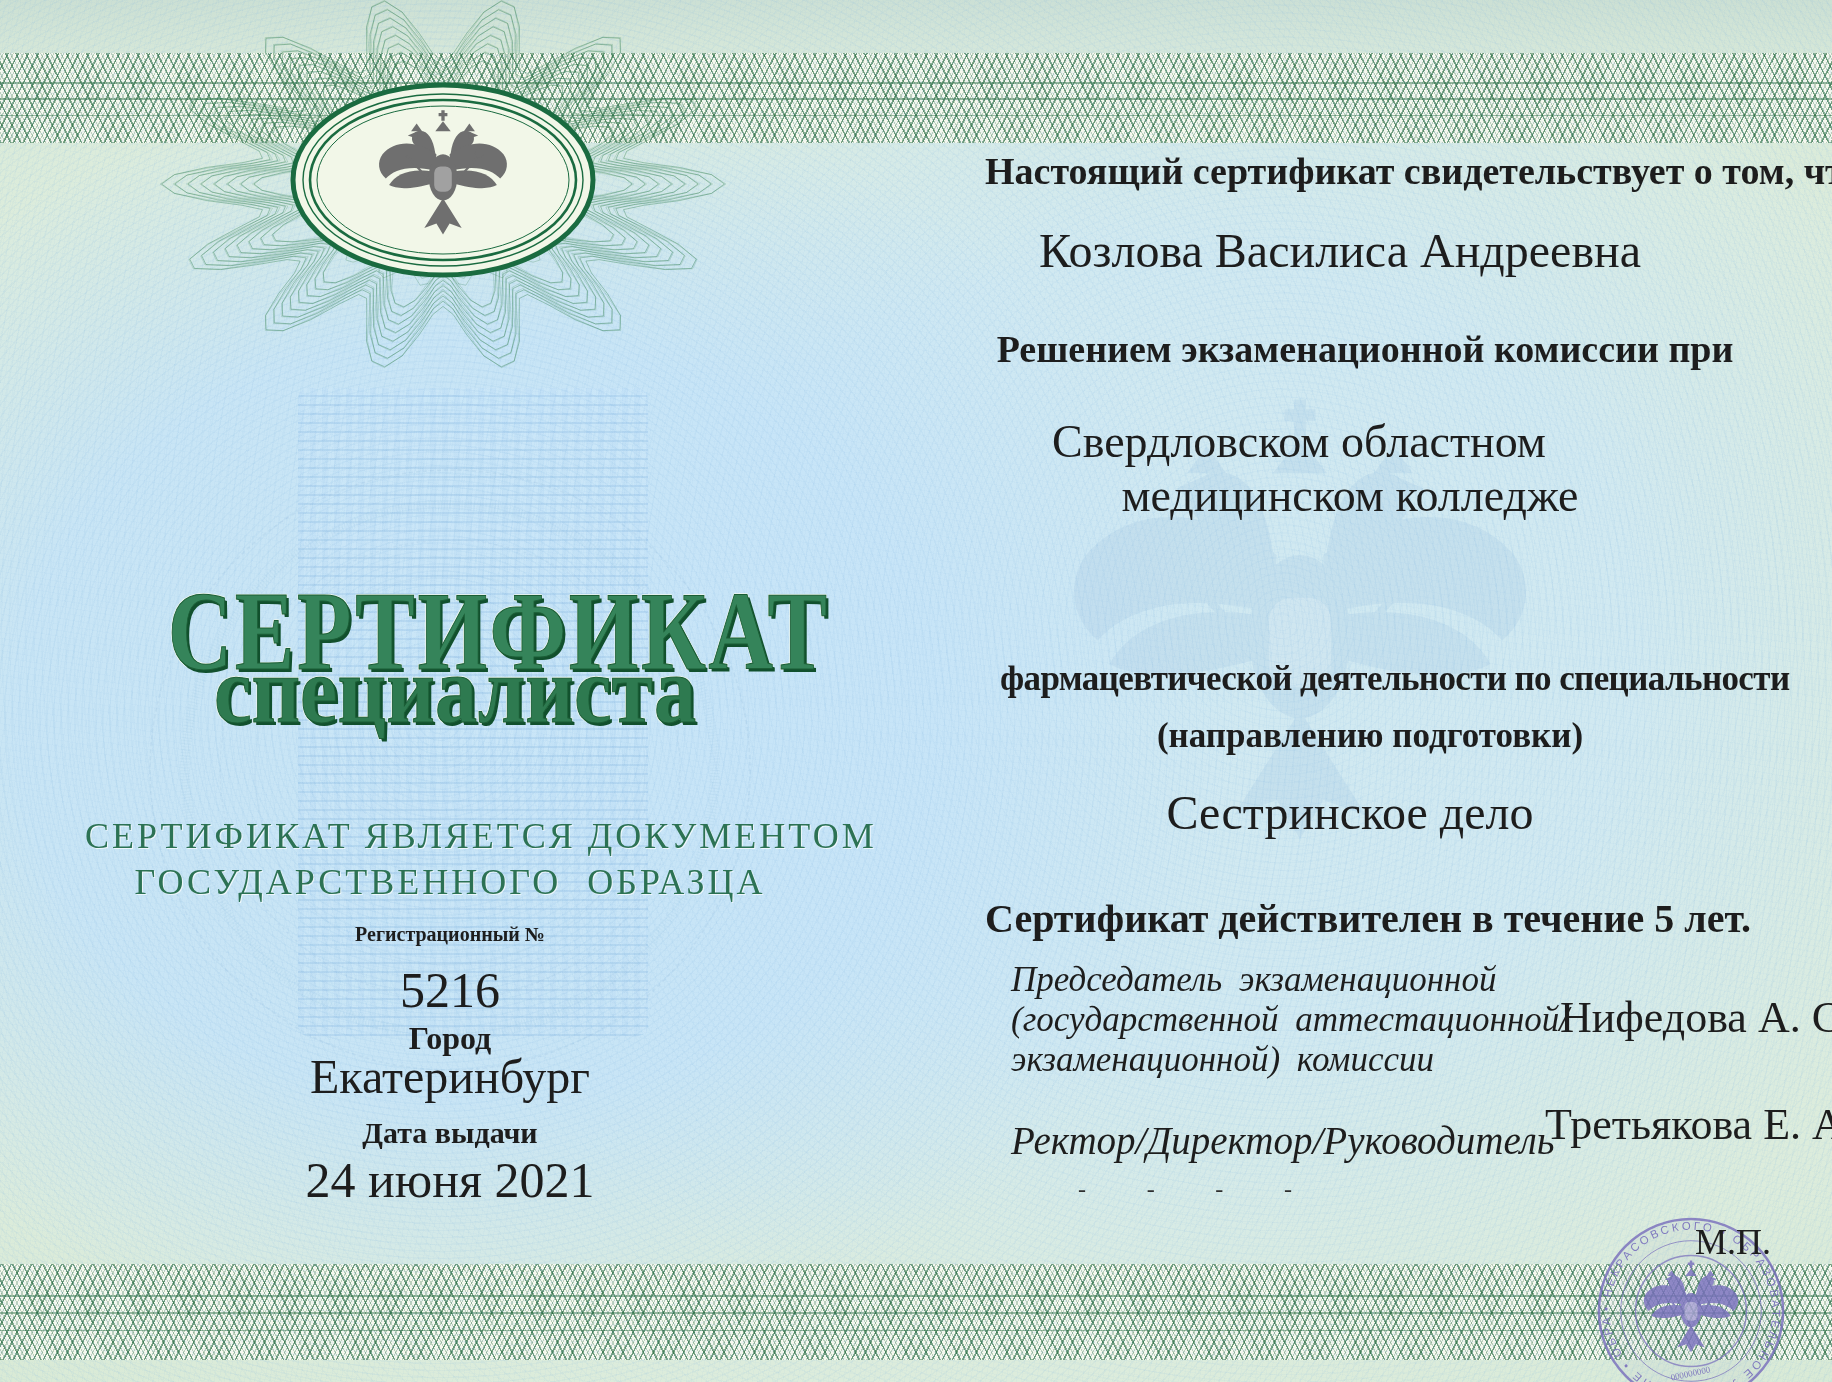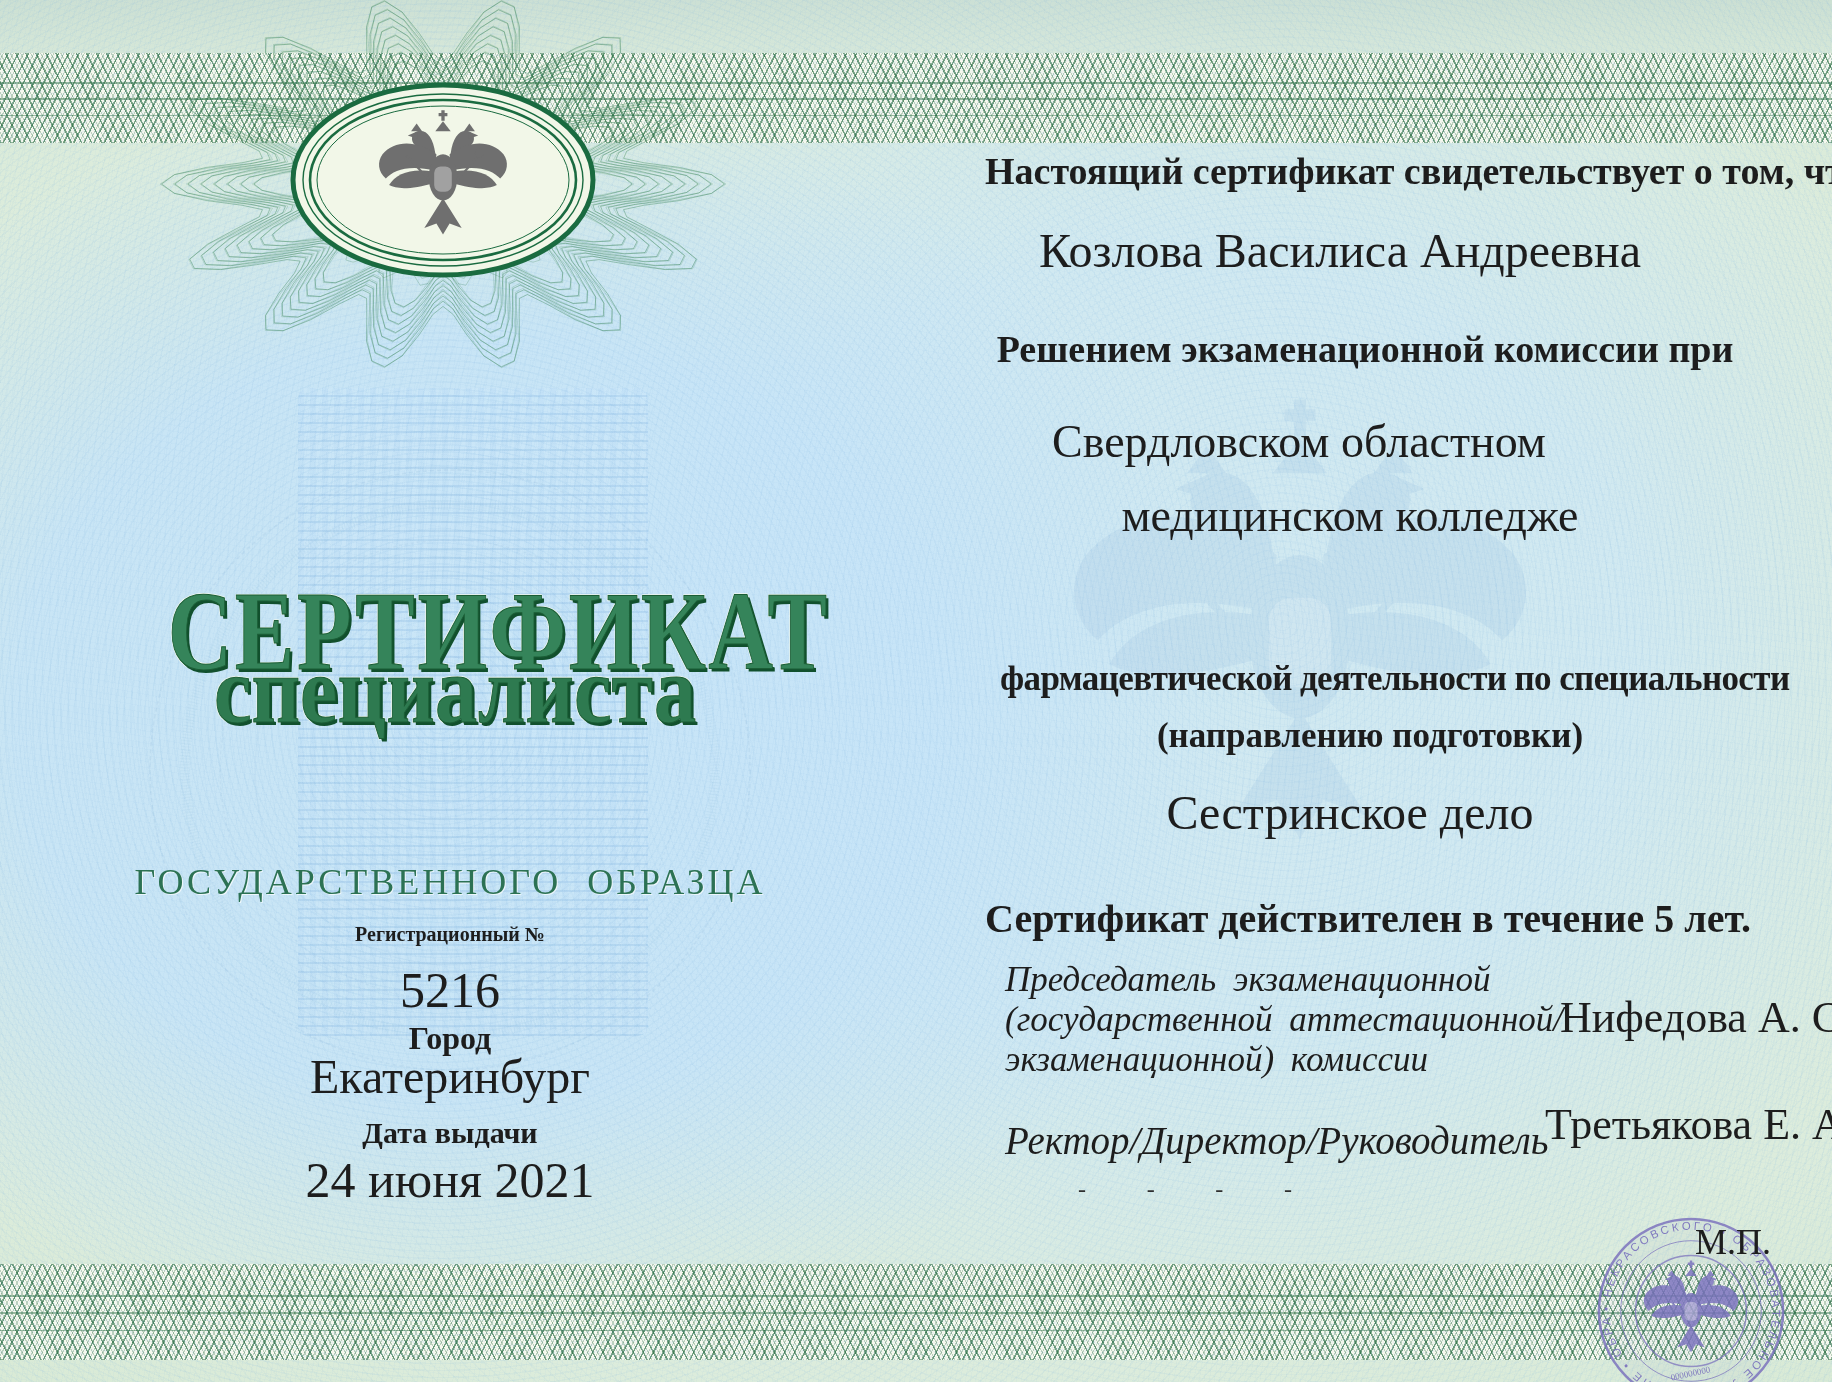--- a/index.html
+++ b/index.html
@@ -48,21 +48,21 @@
 
   svg{overflow:visible;}
   .rosette-svg{left:130px; top:-6px; width:640px; height:380px; z-index:3;}
   .wm-circles{left:120px; top:440px; width:660px; height:660px; z-index:1;}
   .wm-eagle{left:1040px; top:380px; width:520px; height:560px; z-index:1; opacity:.4; color:#b4d3e8;}
   .stamp-svg{left:1592px; top:1212px; width:198px; height:198px; z-index:4; opacity:.92;}
 
   .txt{z-index:5; white-space:nowrap; line-height:1.05;}
   .c{text-align:center;}
   .b{font-weight:bold;}
-  .i{font-style:italic;}
+  .i{font-style:italic;margin-left:6px;}
 
   .country       {left:85px;  top:374px; width:720px; font-size:36px; letter-spacing:2px;}
   .big-title     {left:85px;  top:573px; width:700px; font-size:112px; letter-spacing:3px; font-weight:bold; color:#35845a;}
   .big-title span, .sub-title span{
     display:inline-block; transform:scaleX(.80); transform-origin:50% 50%;
     text-shadow:3px 3px 0 #11502d, -1px -1px 0 #eef6ee, 1px -1px 0 #eef6ee, -1px 1px 0 #eef6ee;
     -webkit-text-stroke:1px #1b5e36;
   }
   .sub-title     {left:105px; top:640px; width:700px; font-size:96px; font-weight:bold; color:#2e7a50;}
   .sub-title span{transform:scaleX(.88);}
@@ -72,21 +72,21 @@
   .reg-number    {left:85px;  top:964px; width:730px; font-size:50px;}
   .city-label    {left:85px;  top:1022px; width:730px; font-size:32px;}
   .city-value    {left:85px;  top:1052px; width:730px; font-size:48px;}
   .date-label    {left:85px;  top:1117px; width:730px; font-size:30px;}
   .date-value    {left:85px;  top:1154px; width:730px; font-size:50px;}
 
   .intro         {left:985px; top:152px;  width:775px; font-size:38px;}
   .holder        {left:985px; top:226px;  width:710px; font-size:48px;}
   .decision      {left:985px; top:330px;  width:760px; font-size:38px;}
   .org1          {left:934px; top:418px;  width:730px; font-size:46px;}
-  .org2          {left:985px; top:492px;  width:730px; font-size:46px;}
+  .org2          {left:985px; top:472px;  width:730px; font-size:46px;}
   .adm           {left:1000px; width:740px; font-size:35px; font-weight:bold;}
   .adm1          {top:640px; word-spacing:10px;}
   .adm2          {top:661px; letter-spacing:-0.6px;text-align:center;}
   .adm3          {top:718px;}
   .specialty     {left:985px; top:788px;  width:730px; font-size:48px;}
   .validity      {left:985px; top:898px;  width:760px; font-size:40px;}
   .sig-label1    {left:1005px; top:960px; width:580px; font-size:35px; line-height:40px; word-spacing:8px;}
   .sig-name1     {left:1560px; top:995px; width:258px; font-size:44px; text-align:right;}
   .sig-label2    {left:1005px; top:1121px; width:540px; font-size:39px;}
   .sig-name2     {left:1545px; top:1102px; width:268px; font-size:44px; text-align:right;}
@@ -177,20 +177,21 @@
     <ellipse cx="313" cy="186" rx="133" ry="80" fill="none" stroke="#1a6b40" stroke-width="2.6"></ellipse>
     <ellipse cx="313" cy="186" rx="126" ry="74" fill="none" stroke="#1a6b40" stroke-width="1"></ellipse>
     <g color="#6f6f6f">
       <use href="#eagle-shape" xlink:href="#eagle-shape" transform="translate(313,190) scale(1.1)"></use>
     </g>
   </svg>
 
   
   <div class="abs txt c big-title"><span>СЕРТИФИКАТ</span></div>
   <div class="abs txt c sub-title"><span>специалиста</span></div>
+  <div class="abs txt c statement1">СЕРТИФИКАТ ЯВЛЯЕТСЯ ДОКУМЕНТОМ</div>
   <div class="abs txt c statement2">ГОСУДАРСТВЕННОГО ОБРАЗЦА</div>
   <div class="abs txt c b reg-label">Регистрационный №</div>
   <div class="abs txt c reg-number">5216</div>
   <div class="abs txt c b city-label">Город</div>
   <div class="abs txt c city-value">Екатеринбург</div>
   <div class="abs txt c b date-label">Дата выдачи</div>
   <div class="abs txt c date-value">24 июня 2021</div>
 
   
   <div class="abs txt c b intro">Настоящий сертификат свидетельствует о том, что</div>

